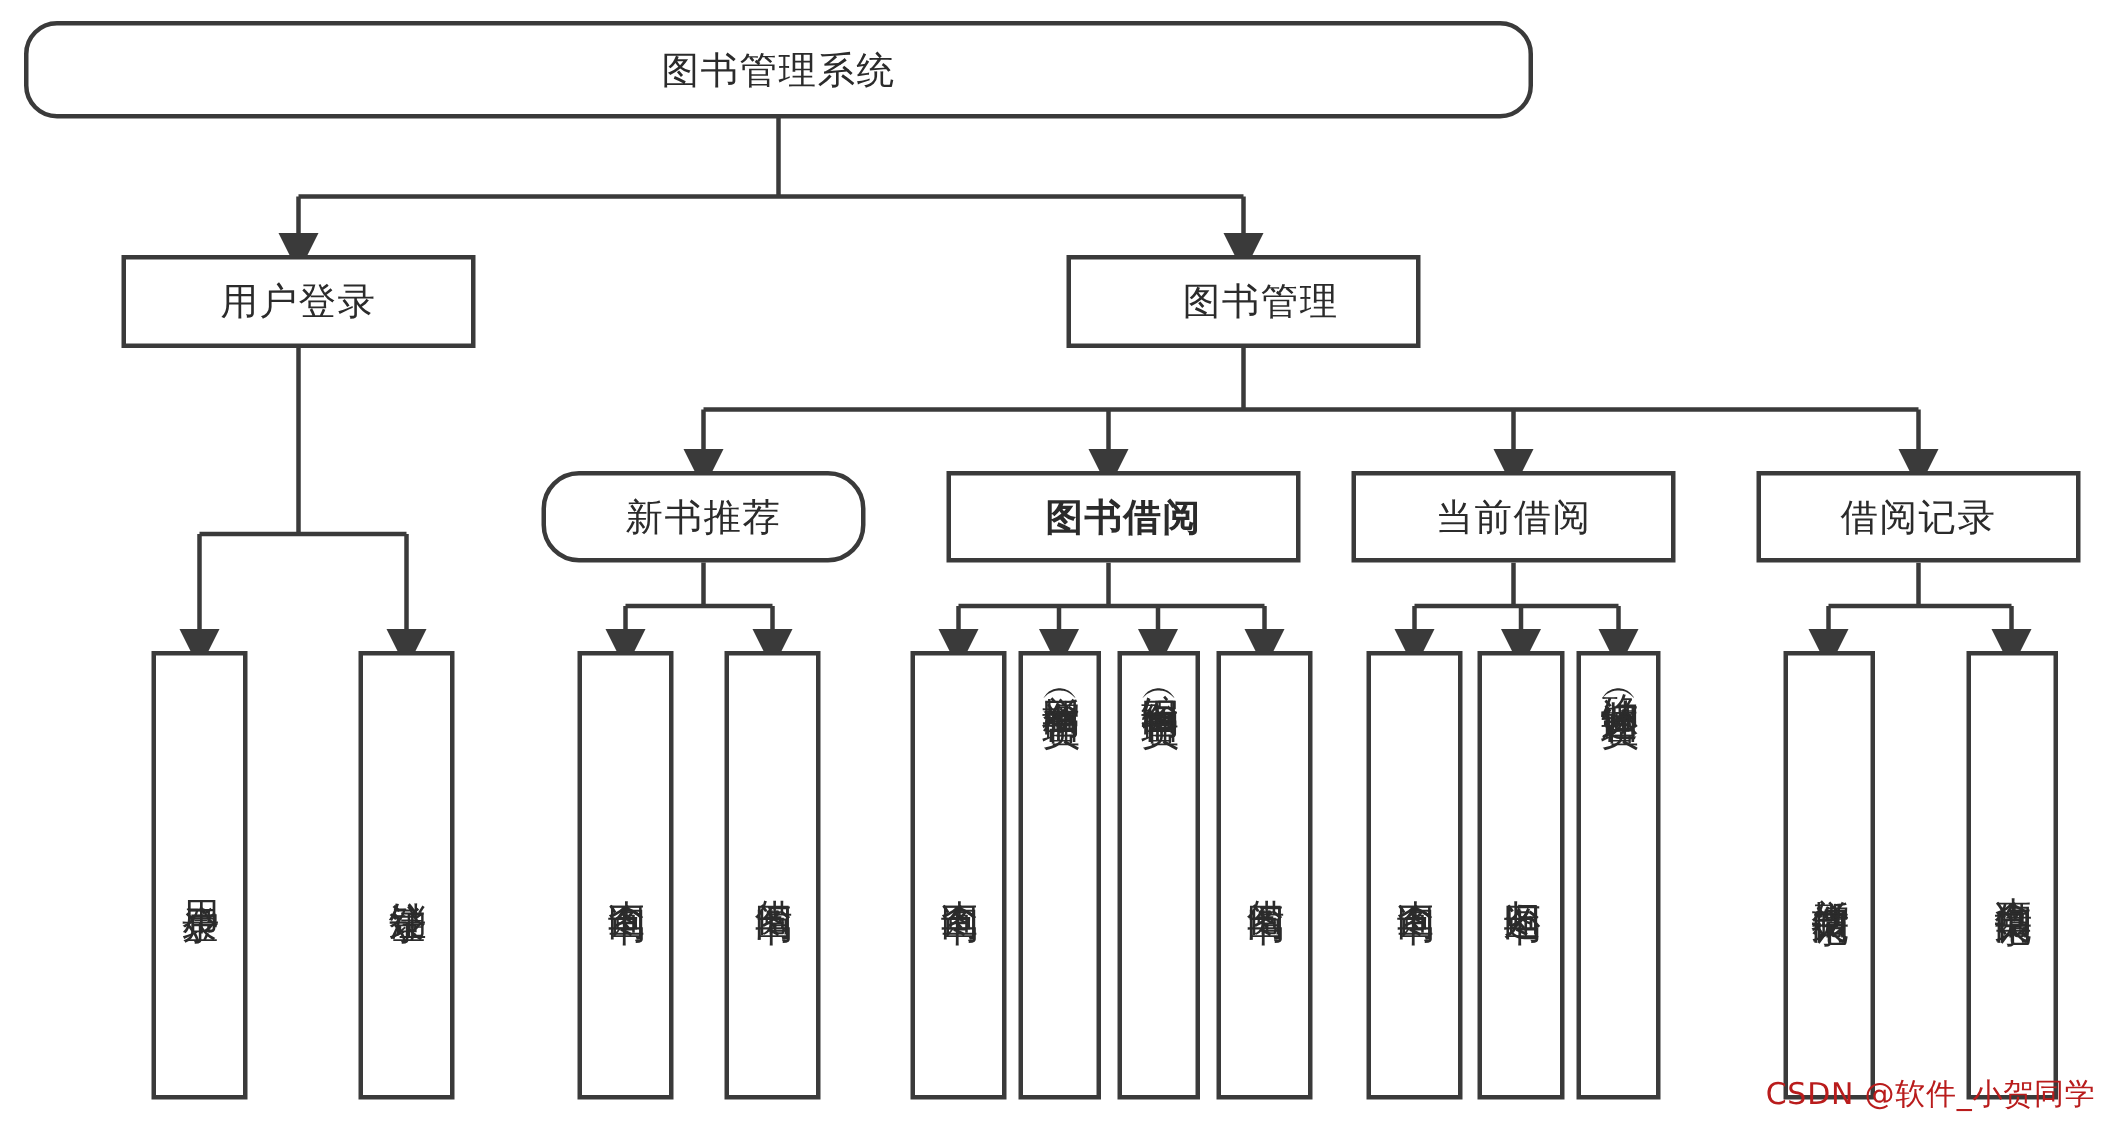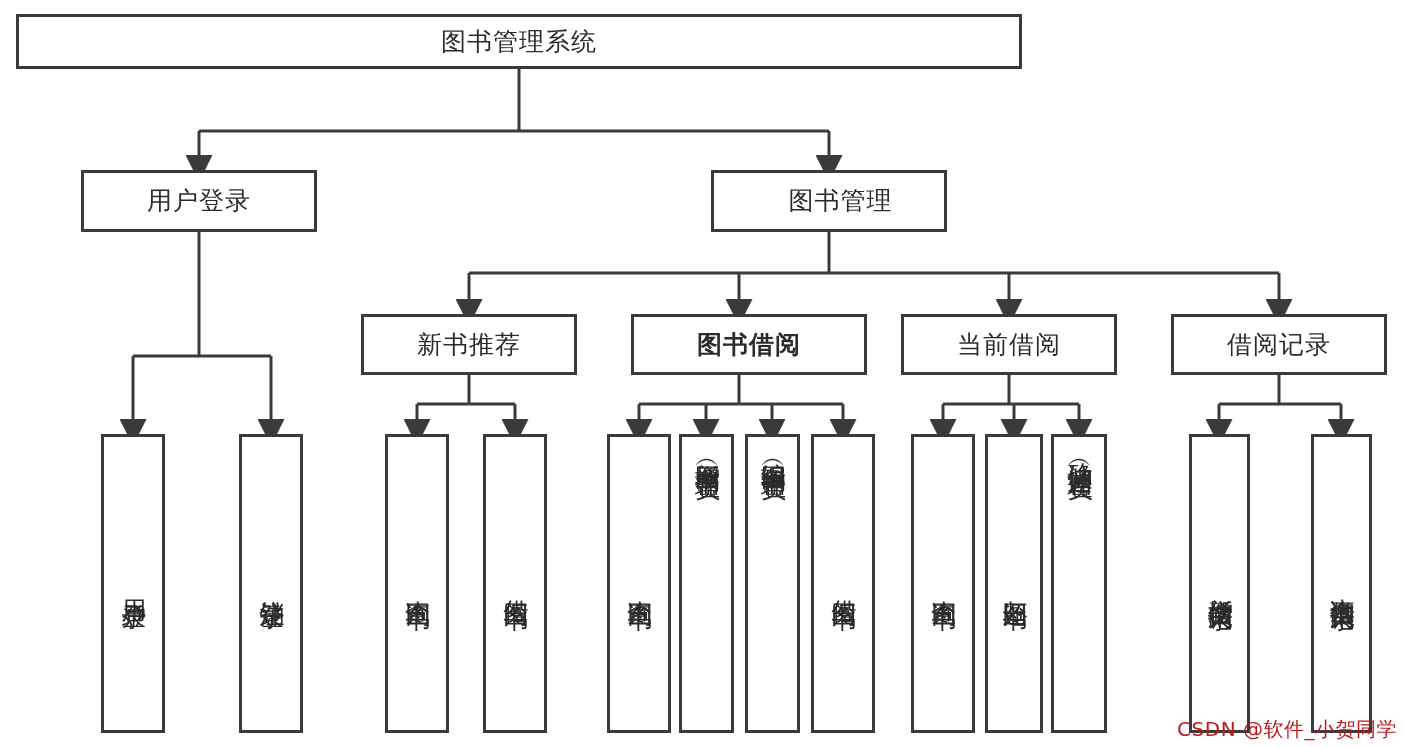--- a/index.html
+++ b/index.html
@@ -137,32 +137,32 @@
     </g>
 
     <g>
       <line x1="1279" y1="375" x2="1279" y2="404" stroke="#3a3a3a" stroke-width="3"></line>
       <line x1="1219" y1="404" x2="1341" y2="404" stroke="#3a3a3a" stroke-width="3"></line>
       <line x1="1219" y1="404" x2="1219" y2="422" stroke="#3a3a3a" stroke-width="3" marker-end="url(#arrowhead)"></line>
       <line x1="1341" y1="404" x2="1341" y2="422" stroke="#3a3a3a" stroke-width="3" marker-end="url(#arrowhead)"></line>
     </g>
   </svg>
 
-  <div class="node-box" style="left: 16px; top: 14px; width: 1006px; height: 55px; border-color: rgb(58, 58, 58); background: rgb(255, 255, 255);">
+  <div class="node-box" style="left: 16px; top: 14px; width: 1006px; height: 65px; border-color: rgb(58, 58, 58); background: rgb(255, 255, 255); border-radius: 22px;">
     <span class="node-label" style="color: rgb(43, 43, 43);">图书管理系统</span>
   </div>
 
   <div class="node-box" style="left: 81px; top: 170px; width: 236px; height: 62px; border-color: rgb(58, 58, 58); background: rgb(255, 255, 255);">
     <span class="node-label" style="color: rgb(43, 43, 43);">用户登录</span>
   </div>
   <div class="node-box" style="left: 711px; top: 170px; width: 236px; height: 62px; border-color: rgb(58, 58, 58); background: rgb(255, 255, 255); padding-left: 23px;">
     <span class="node-label" style="color: rgb(43, 43, 43);">图书管理</span>
   </div>
 
-  <div class="node-box" style="left: 361px; top: 314px; width: 216px; height: 61px; border-color: rgb(58, 58, 58); background: rgb(255, 255, 255);">
+  <div class="node-box" style="left: 361px; top: 314px; width: 216px; height: 61px; border-color: rgb(58, 58, 58); background: rgb(255, 255, 255); border-radius: 25px;">
     <span class="node-label" style="color: rgb(43, 43, 43);">新书推荐</span>
   </div>
   <div class="node-box" style="left: 631px; top: 314px; width: 236px; height: 61px; border-color: rgb(58, 58, 58); background: rgb(255, 255, 255); font-weight: bold;">
     <span class="node-label" style="color: rgb(43, 43, 43);">图书借阅</span>
   </div>
   <div class="node-box" style="left: 901px; top: 314px; width: 216px; height: 61px; border-color: rgb(58, 58, 58); background: rgb(255, 255, 255); align-items: center;">
     <span class="node-label" style="color: rgb(43, 43, 43);">当前借阅</span>
   </div>
   <div class="node-box" style="left: 1171px; top: 314px; width: 216px; height: 61px; border-color: rgb(58, 58, 58); background: rgb(255, 255, 255); justify-content: center;">
     <span class="node-label" style="color: rgb(43, 43, 43);">借阅记录</span>

